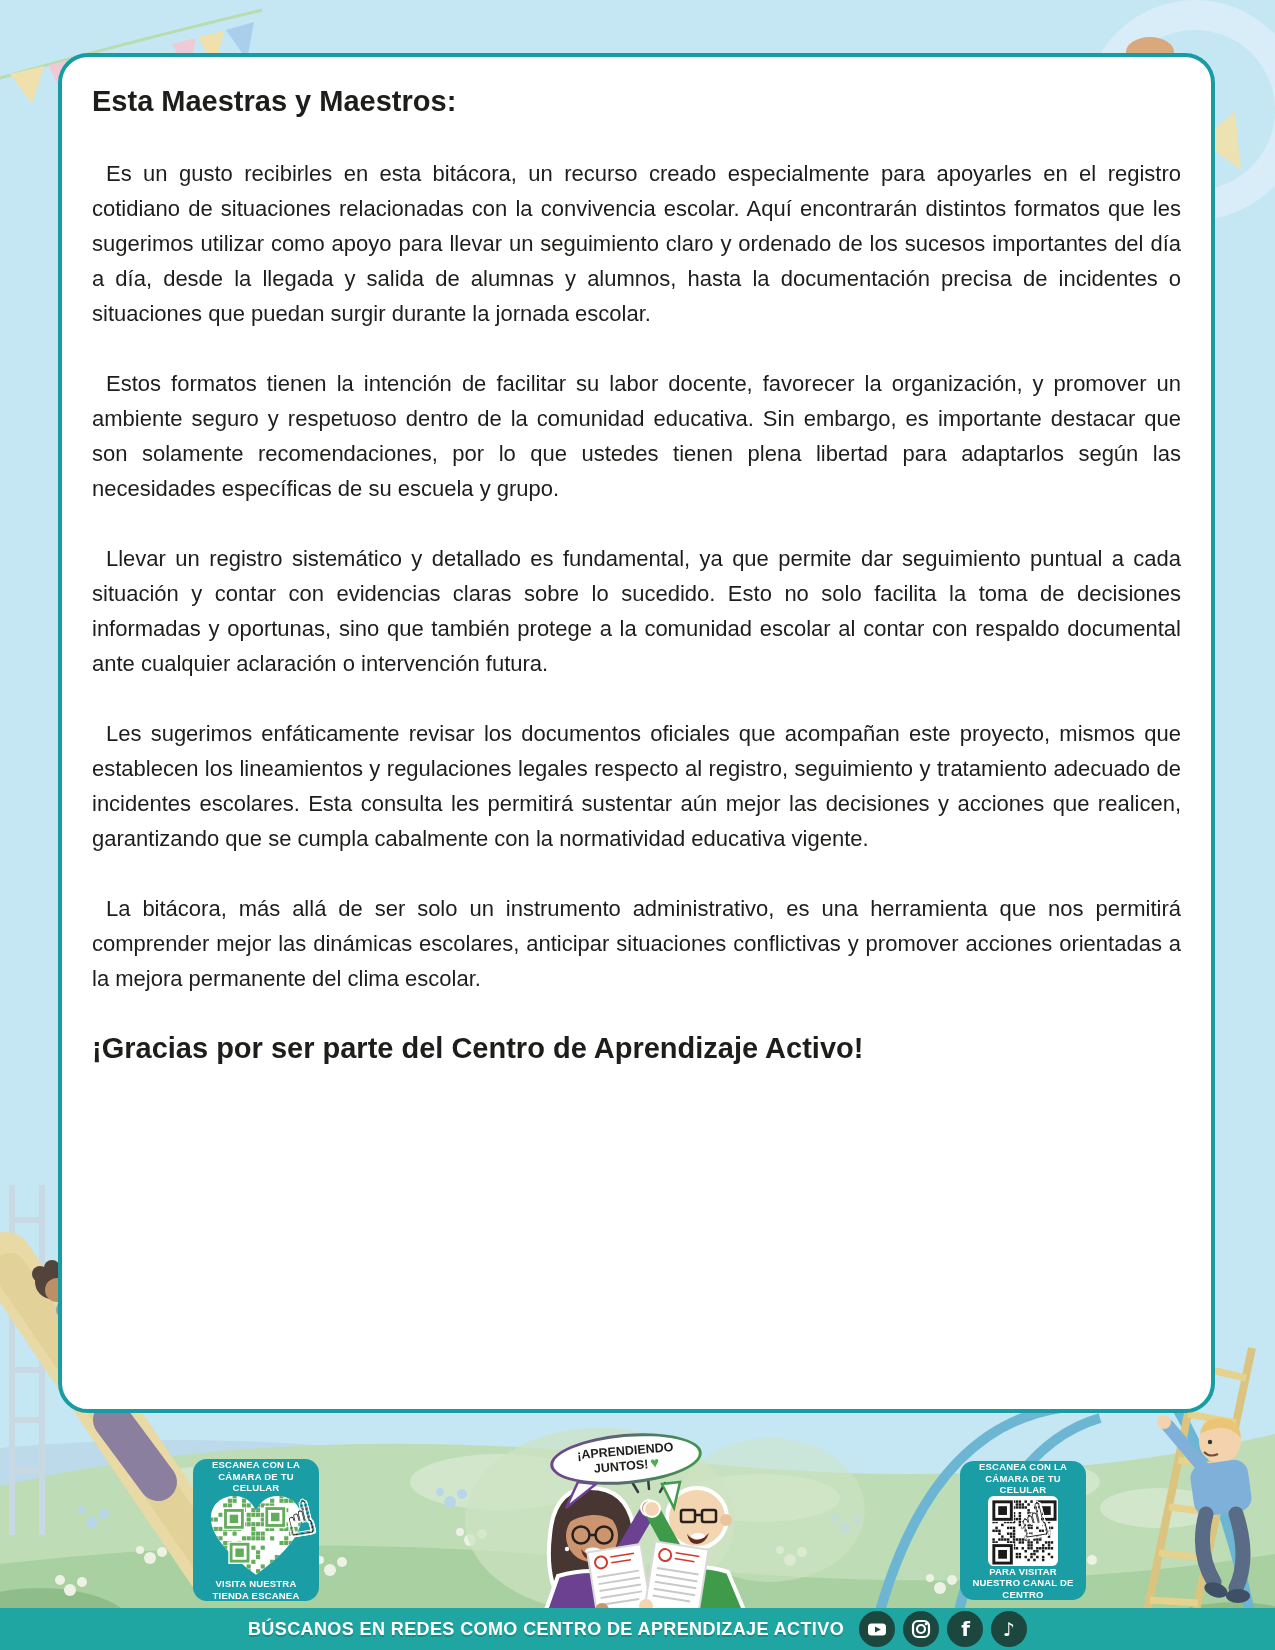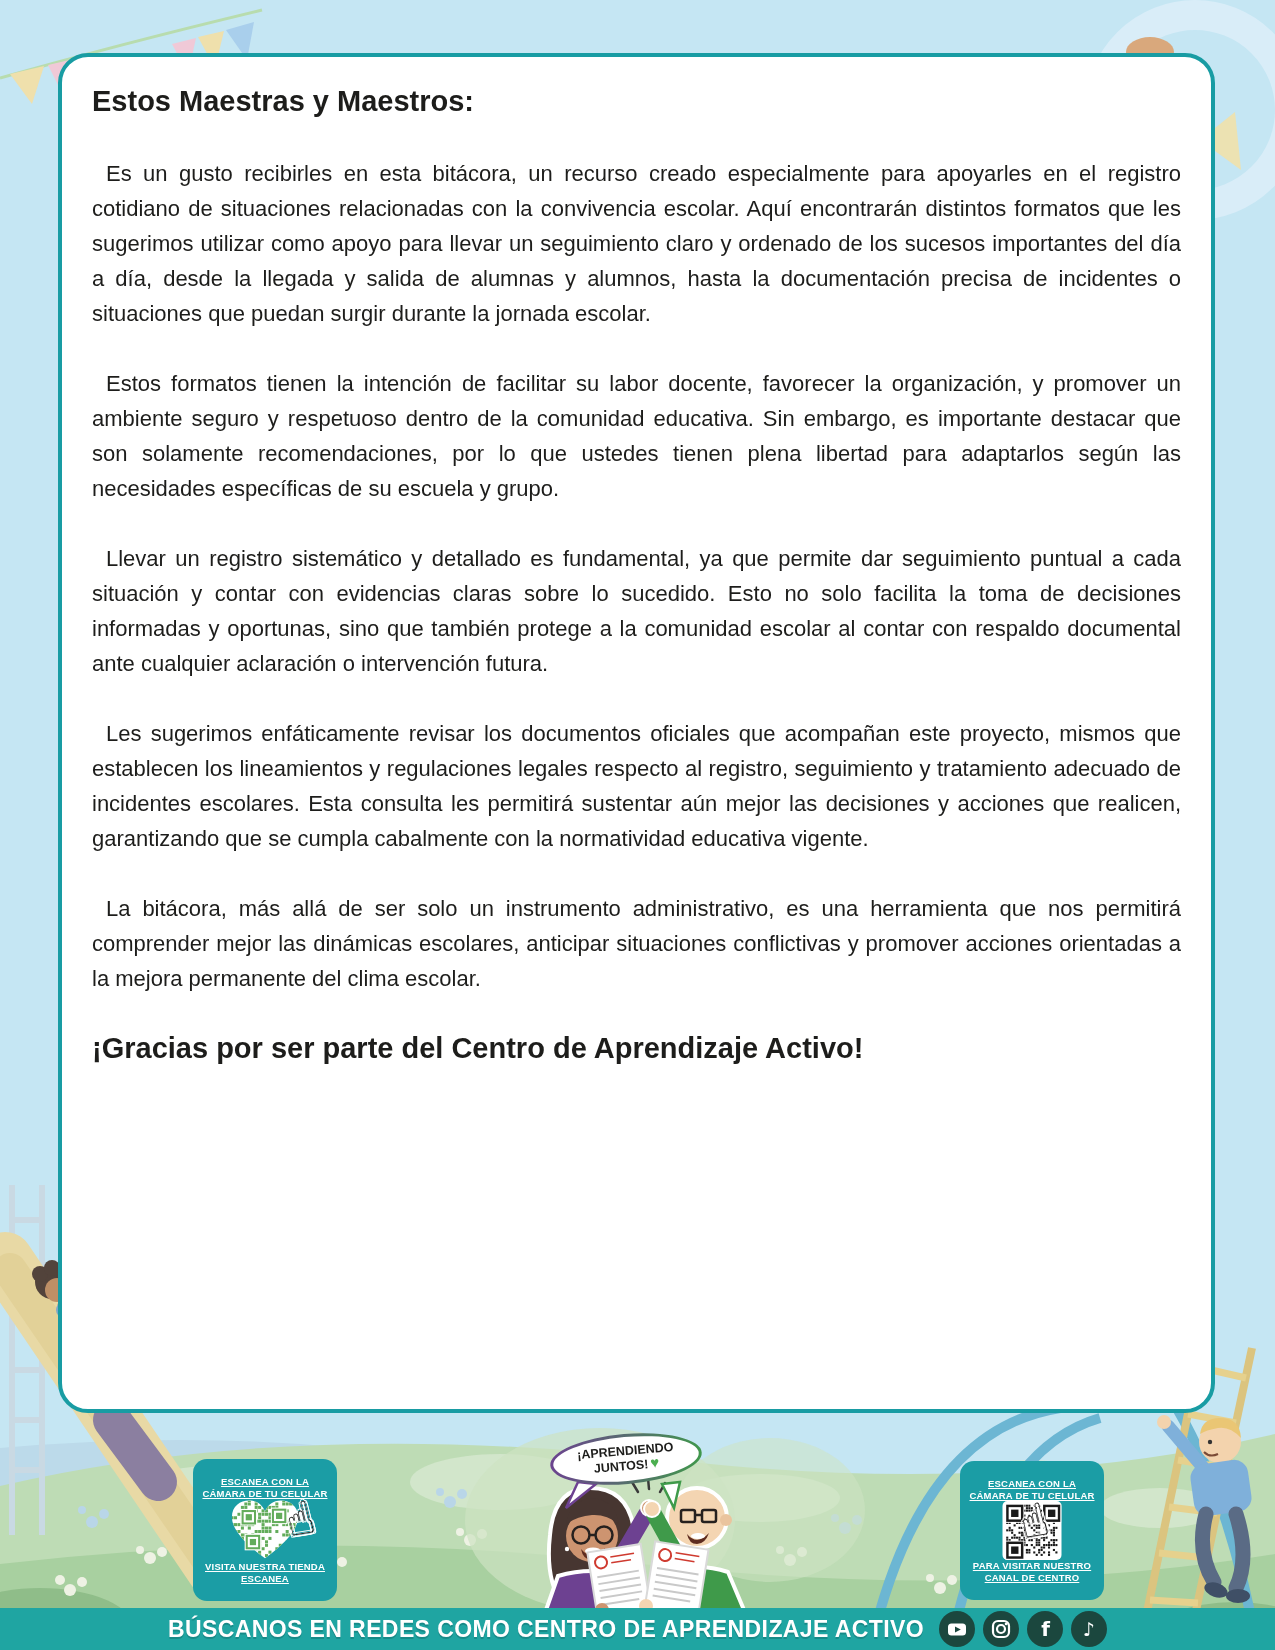--- a/index.html
+++ b/index.html
@@ -15,23 +15,23 @@
   
   .letter-card{position:absolute;left:58px;right:60px;top:53px;bottom:237px;z-index:2;
     background:#ffffff;border:4px solid #189ca3;border-radius:30px;
     padding:28px 30px;box-sizing:border-box;color:#1d1d1b;}
   .letter-card h1{font-size:29px;font-weight:bold;margin:0 0 38px 0;}
   .letter-card p{font-size:22px;line-height:35px;margin:0 0 35px 0;
     text-align:justify;text-indent:14px;}
   .letter-card p.closing{font-weight:bold;font-size:29px;text-align:left;text-indent:0;margin-bottom:8px;}
 
   
-  .qr-panel{position:absolute;width:144px;z-index:2;background:#1b9da5;border-radius:14px;
+  .qr-panel{position:absolute;width:126px;z-index:2;background:#1b9da5;border-radius:14px;
     color:#fff;text-align:center;display:flex;flex-direction:column;align-items:center;
-    justify-content:space-between;padding:17px 6px;box-sizing:border-box;text-decoration:underline;}
+    justify-content:space-between;padding:0 6px;box-sizing:border-box;}
   .qr-panel.shop{left:193px;top:1459px;height:142px;}
   .qr-panel.youtube{left:960px;top:1461px;height:139px;}
   .qr-panel .lbl{font-size:9.5px;line-height:11.5px;font-weight:bold;letter-spacing:.2px;}
   .qr-panel svg{display:block;}
 
   .cursor{position:absolute;z-index:3;font-size:46px;line-height:1;color:#111;
     font-family:"DejaVu Sans",sans-serif;
     text-shadow:2px 0 0 #fff,-2px 0 0 #fff,0 2px 0 #fff,0 -2px 0 #fff,2px 2px 0 #fff,-2px 2px 0 #fff;}
   .cursor::before{content:"\261D";}
   .cursor.left{left:286px;top:1496px;transform:rotate(-14deg);}
@@ -42,21 +42,21 @@
     background:linear-gradient(100deg,#6d4191,#3f9a4a);border-radius:50%;
     transform:rotate(-5deg);}
   .speech-bubble .inner{position:absolute;inset:3px;background:#fff;border-radius:50%;
     display:flex;align-items:center;justify-content:center;text-align:center;
     font-size:12.5px;line-height:13.5px;font-weight:bold;color:#1d1d1b;padding:2px 8px;}
   .speech-bubble .heart{color:#4caf50;font-size:15px;margin-left:2px;}
 
   
   .social-bar{position:absolute;left:0;right:0;bottom:0;height:42px;z-index:4;
     background:#1fa5a2;display:flex;align-items:center;justify-content:center;gap:9px;}
-  .social-bar .bar-text{color:#fff;font-weight:bold;font-size:23px;letter-spacing:.4px;
+  .social-bar .bar-text{color:#fff;font-weight:bold;font-size:18px;letter-spacing:.4px;
     text-shadow:0 2px 0 rgba(0,60,60,.25);}
   .social-bar .icons{display:flex;gap:8px;margin-left:6px;}
   .social-bar .icons svg{display:block;}
 </style>
 </head>
 <body>
 
 <div class="page">
 
   <svg class="decor bunting" width="300" height="120" viewBox="0 0 300 120">
@@ -260,21 +260,21 @@
         <circle cx="602" cy="520" r="7" fill="#cd9470"></circle>
         <circle cx="646" cy="516" r="7" fill="#f4d5b2"></circle>
       </g>
 
       <polygon points="578,392 596,394 566,418" fill="#fff" stroke="#6d4191" stroke-width="2.5"></polygon>
       <polygon points="662,394 680,392 674,418" fill="#fff" stroke="#3f9a4a" stroke-width="2.5"></polygon>
     </g>
   </svg>
 
   <div class="letter-card">
-    <h1>Estos Maestras y Maestros:</h1>
+    <h1>Esta Maestras y Maestros:</h1>
     <p>Es un gusto recibirles en esta bitácora, un recurso creado especialmente para apoyarles en el registro cotidiano de situaciones relacionadas con la convivencia escolar. Aquí encontrarán distintos formatos que les sugerimos utilizar como apoyo para llevar un seguimiento claro y ordenado de los sucesos importantes del día a día, desde la llegada y salida de alumnas y alumnos, hasta la documentación precisa de incidentes o situaciones que puedan surgir durante la jornada escolar.</p>
     <p>Estos formatos tienen la intención de facilitar su labor docente, favorecer la organización, y promover un ambiente seguro y respetuoso dentro de la comunidad educativa. Sin embargo, es importante destacar que son solamente recomendaciones, por lo que ustedes tienen plena libertad para adaptarlos según las necesidades específicas de su escuela y grupo.</p>
     <p>Llevar un registro sistemático y detallado es fundamental, ya que permite dar seguimiento puntual a cada situación y contar con evidencias claras sobre lo sucedido. Esto no solo facilita la toma de decisiones informadas y oportunas, sino que también protege a la comunidad escolar al contar con respaldo documental ante cualquier aclaración o intervención futura.</p>
     <p>Les sugerimos enfáticamente revisar los documentos oficiales que acompañan este proyecto, mismos que establecen los lineamientos y regulaciones legales respecto al registro, seguimiento y tratamiento adecuado de incidentes escolares. Esta consulta les permitirá sustentar aún mejor las decisiones y acciones que realicen, garantizando que se cumpla cabalmente con la normatividad educativa vigente.</p>
     <p>La bitácora, más allá de ser solo un instrumento administrativo, es una herramienta que nos permitirá comprender mejor las dinámicas escolares, anticipar situaciones conflictivas y promover acciones orientadas a la mejora permanente del clima escolar.</p>
     <p class="closing">¡Gracias por ser parte del Centro de Aprendizaje Activo!</p>
   </div>
 
   <div class="speech-bubble">
     <div class="inner">

